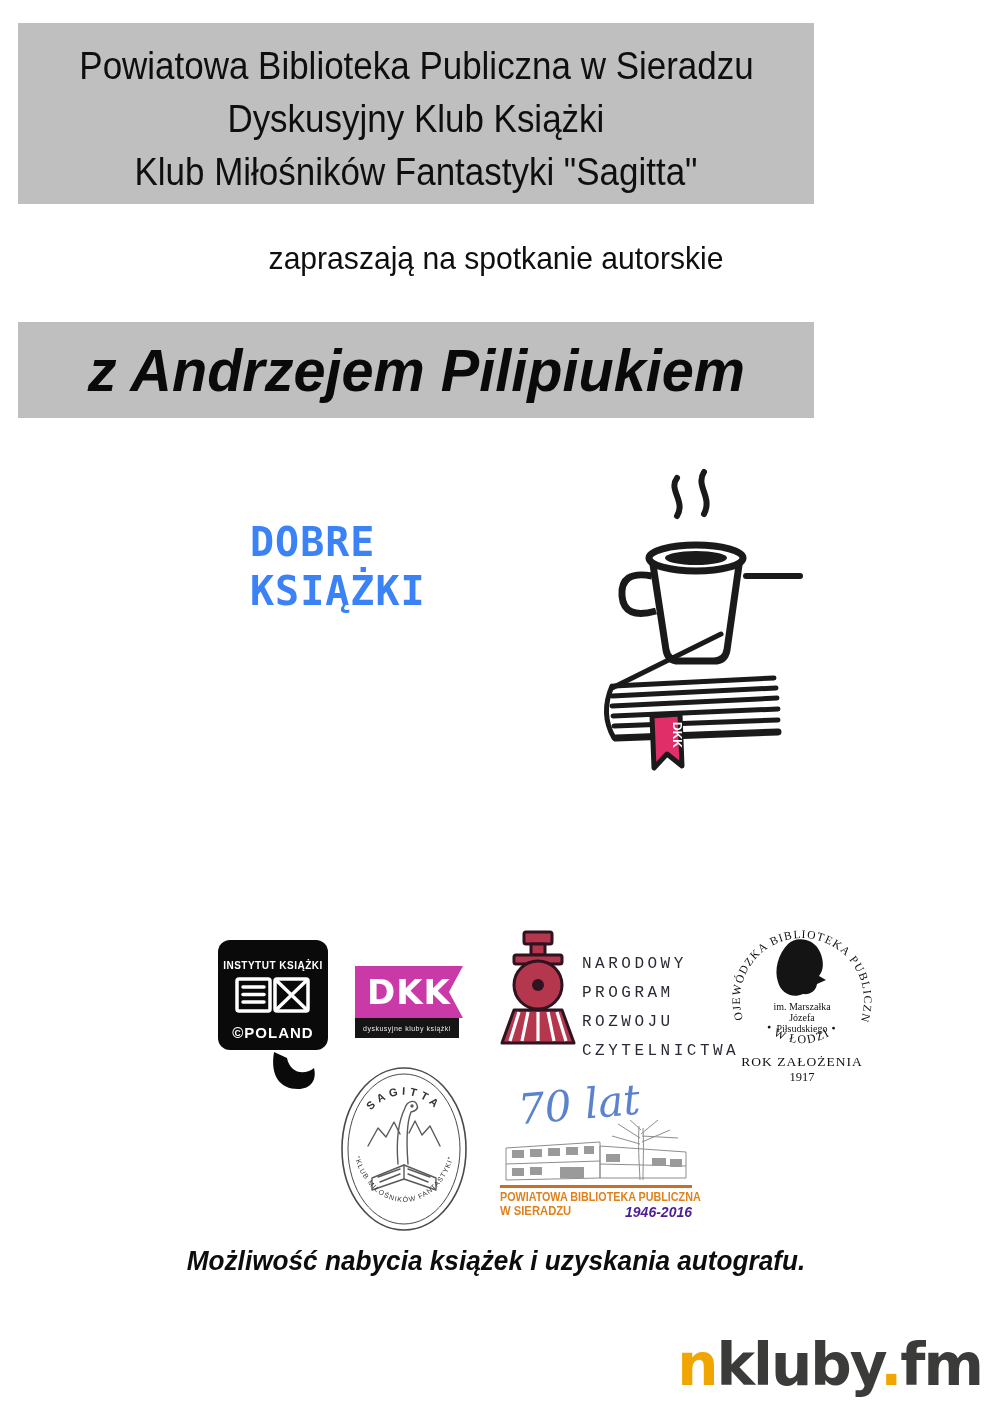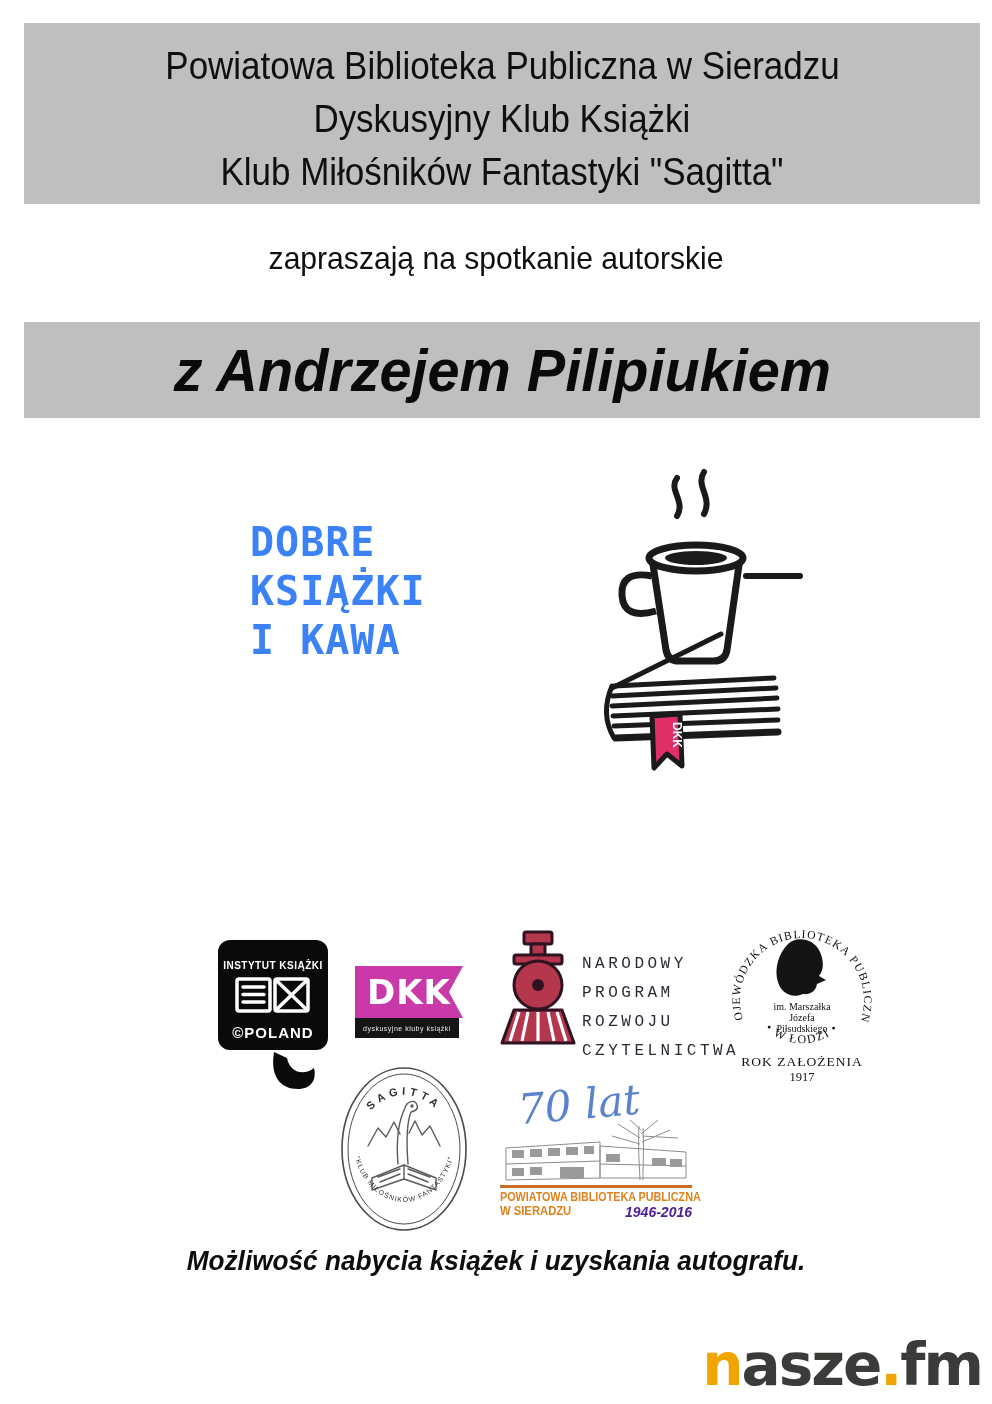--- a/index.html
+++ b/index.html
@@ -1,18 +1,18 @@
 <!DOCTYPE html>
 <html><head>
 <meta charset="utf-8">
 <style>
   html,body{margin:0;padding:0;background:#ffffff;}
   .poster{position:relative;width:992px;height:1404px;background:#ffffff;overflow:hidden;
           font-family:"Liberation Sans",sans-serif;color:#111;}
-  .banner{position:absolute;left:24px;width:956px;background:#bfbfbf;
+  .banner{position:absolute;left:18px;width:796px;background:#bfbfbf;
           display:flex;flex-direction:column;justify-content:center;align-items:center;}
   .banner-top{top:23px;height:181px;padding-top:12px;box-sizing:border-box;}
   .org-line{font-size:38px;line-height:53px;transform:scaleX(0.92);transform-origin:center;
             white-space:nowrap;color:#0f0f0f;}
   .invite{position:absolute;top:240px;left:0;width:992px;text-align:center;
           font-size:32px;line-height:36px;transform:scaleX(0.94);transform-origin:center;color:#0f0f0f;}
   .banner-author{top:322px;height:96px;}
   .author-line{font-size:60px;font-weight:700;font-style:italic;transform:scaleX(0.96);
                transform-origin:center;white-space:nowrap;color:#0a0a0a;}
   .dobre{position:absolute;left:250px;top:518px;font-family:"DejaVu Sans Mono",monospace;
@@ -71,21 +71,20 @@
 
   <div class="invite">zapraszają na spotkanie autorskie</div>
 
   <div class="banner banner-author">
     <div class="author-line">z Andrzejem Pilipiukiem</div>
   </div>
 
   <div class="dobre">
     <div>DOBRE</div>
     <div>KSIĄŻKI</div>
-    <div>I KAWA</div>
   </div>
 
   <div class="coffee-wrap">
     <svg width="250" height="312" viewBox="0 0 250 312">
       <g fill="none" stroke="#1a1a1a" stroke-width="6" stroke-linecap="round">
         <path d="M121,14 c-9,12 9,23 0,38"></path>
         <path d="M148,8 c-9,14 9,25 0,42"></path>
       </g>
       <path d="M96,94 L110,186 q2,11 13,11 L158,197 q11,0 13,-11 L184,94 Z" fill="#fff" stroke="#1a1a1a" stroke-width="7"></path>
       <ellipse cx="140" cy="94" rx="47" ry="13" fill="#fff" stroke="#1a1a1a" stroke-width="7"></ellipse>
@@ -242,16 +241,16 @@
     <div class="pbp70-name1">POWIATOWA BIBLIOTEKA PUBLICZNA</div>
     <div class="pbp70-row">
       <span class="pbp70-name2">W SIERADZU</span>
       <span class="pbp70-years">1946-2016</span>
     </div>
   </div>
 
   <div class="note">Możliwość nabycia książek i uzyskania autografu.</div>
 
   <div class="nasze">
-    <span class="yel">n</span><span class="drk">asze</span><span class="yel">.</span><span class="drk">fm</span>
+    <span class="yel">n</span><span class="drk">kluby</span><span class="yel">.</span><span class="drk">fm</span>
   </div>
 
 </div>
 
 </body></html>

